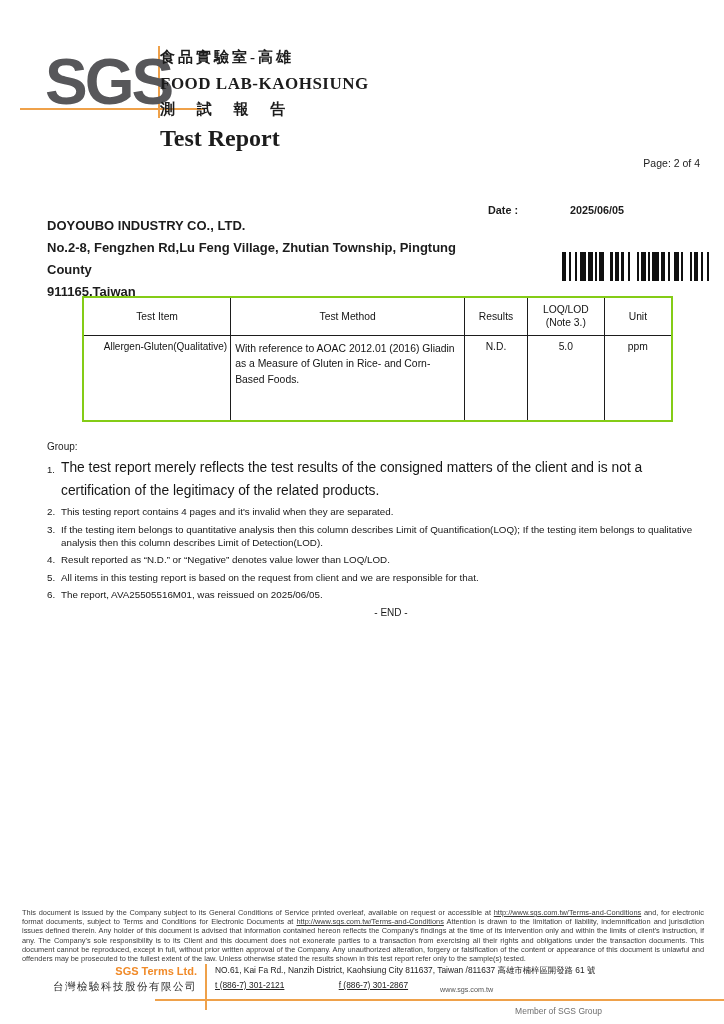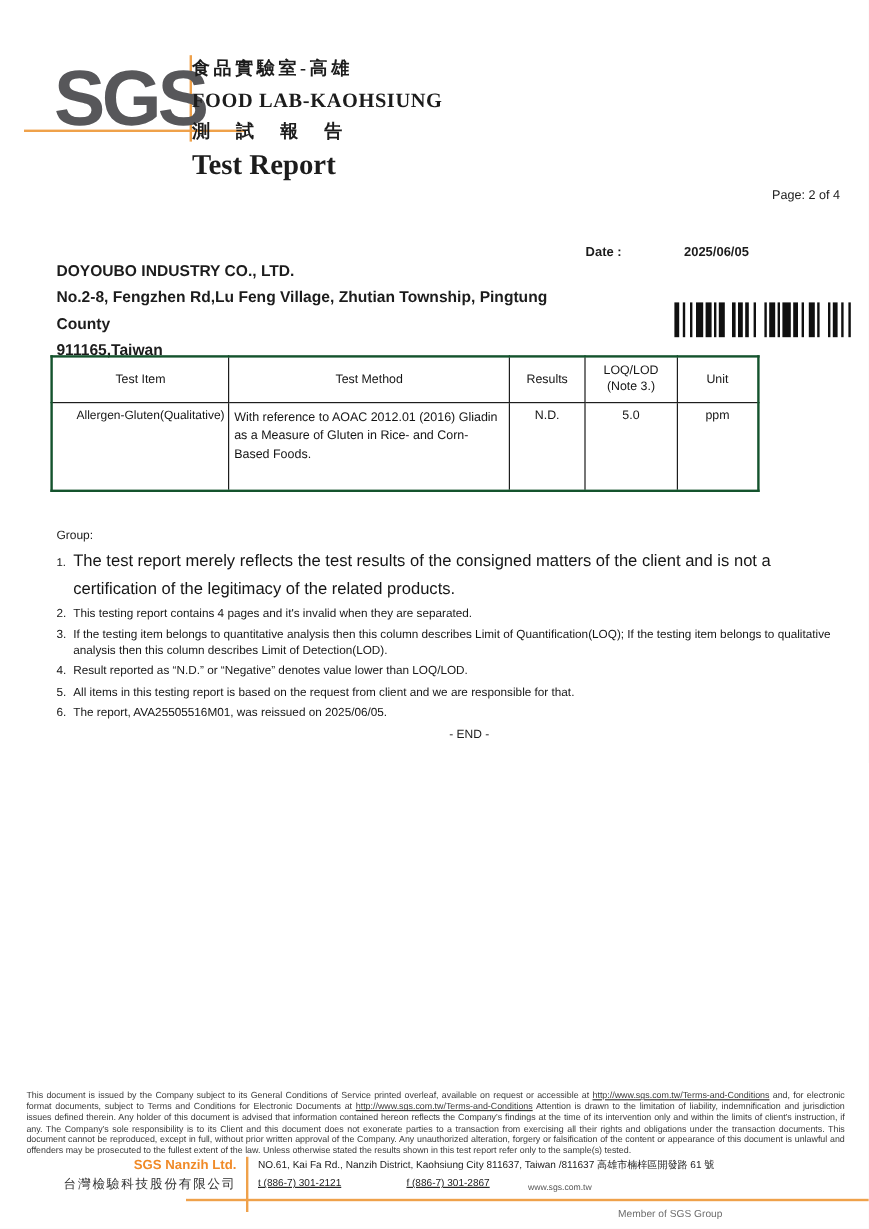--- a/index.html
+++ b/index.html
@@ -33,23 +33,23 @@
   .report-label { width:82px; }
   .barcode { position:absolute; left:562px; top:252px; width:150px; height:29px; }
   .barcode .bar { position:absolute; top:0; height:29px; background:#101010; }
 
   
   .result-table {
     position:absolute; left:42px; top:296px; width:591px;
     border-collapse:collapse; font-size:10.3px; color:#141414;
   }
   .result-table th, .result-table td { border:1px solid #1d1d1d; }
-  .result-table { border:2px solid #14532d; }
+  .result-table { border:2px solid #84cc16;margin-left:40px; }
   .result-table th { height:38px; font-weight:normal; text-align:center; vertical-align:middle; line-height:13px; }
-  .result-table td { height:74px; vertical-align:top; padding-top:5px; }
+  .result-table td { height:86px; vertical-align:top; padding-top:5px; }
   td.c-item   { text-align:right; padding-right:3px; font-size:10px; }
   td.c-method { text-align:left; padding-left:4px; padding-right:2px; line-height:15.5px; font-size:10.4px; }
   td.c-mid    { text-align:center; }
 
   
   .notes { position:absolute; left:47px; top:441px; width:648px; }
   .note-label { font-size:10px; margin-bottom:4px; }
   .note-row { display:flex; font-size:9.8px; line-height:13px; margin-bottom:4.5px; color:#161616; }
   .note-num { width:14px; flex:0 0 14px; }
   .note-text { flex:1; }
@@ -192,21 +192,21 @@
       <span class="note-num">6.</span>
       <div class="note-text">The report, AVA25505516M01, was reissued on 2025/06/05.</div>
     </div>
 
     <div class="end-label">- END -</div>
   </div>
 
   <div class="disclaimer"><span>This document is issued by the Company subject to its General Conditions of Service printed overleaf, available on request or accessible at </span><span class="link">http://www.sgs.com.tw/Terms-and-Conditions</span><span> and, for electronic format documents, subject to Terms and Conditions for Electronic Documents at </span><span class="link">http://www.sgs.com.tw/Terms-and-Conditions</span><span> Attention is drawn to the limitation of liability, indemnification and jurisdiction issues defined therein. Any holder of this document is advised that information contained hereon reflects the Company's findings at the time of its intervention only and within the limits of client's instruction, if any. The Company's sole responsibility is to its Client and this document does not exonerate parties to a transaction from exercising all their rights and obligations under the transaction documents. This document cannot be reproduced, except in full, without prior written approval of the Company. Any unauthorized alteration, forgery or falsification of the content or appearance of this document is unlawful and offenders may be prosecuted to the fullest extent of the law. Unless otherwise stated the results shown in this test report refer only to the sample(s) tested.</span></div>
 
   <div class="f-company">
-    <div class="f-co-en">SGS Nanzih Ltd.</div>
+    <div class="f-co-en">SGS Terms Ltd.</div>
     <div class="f-co-zh">台灣檢驗科技股份有限公司</div>
   </div>
   <div class="f-vline"></div>
   <div class="f-address">NO.61, Kai Fa Rd., Nanzih District, Kaohsiung City 811637, Taiwan /811637 高雄市楠梓區開發路 61 號</div>
   <div class="f-phones">
     <span>t (886-7) 301-2121</span>
     <span>f (886-7) 301-2867</span>
   </div>
   <div class="f-web">www.sgs.com.tw</div>
   <div class="f-hline"></div>

